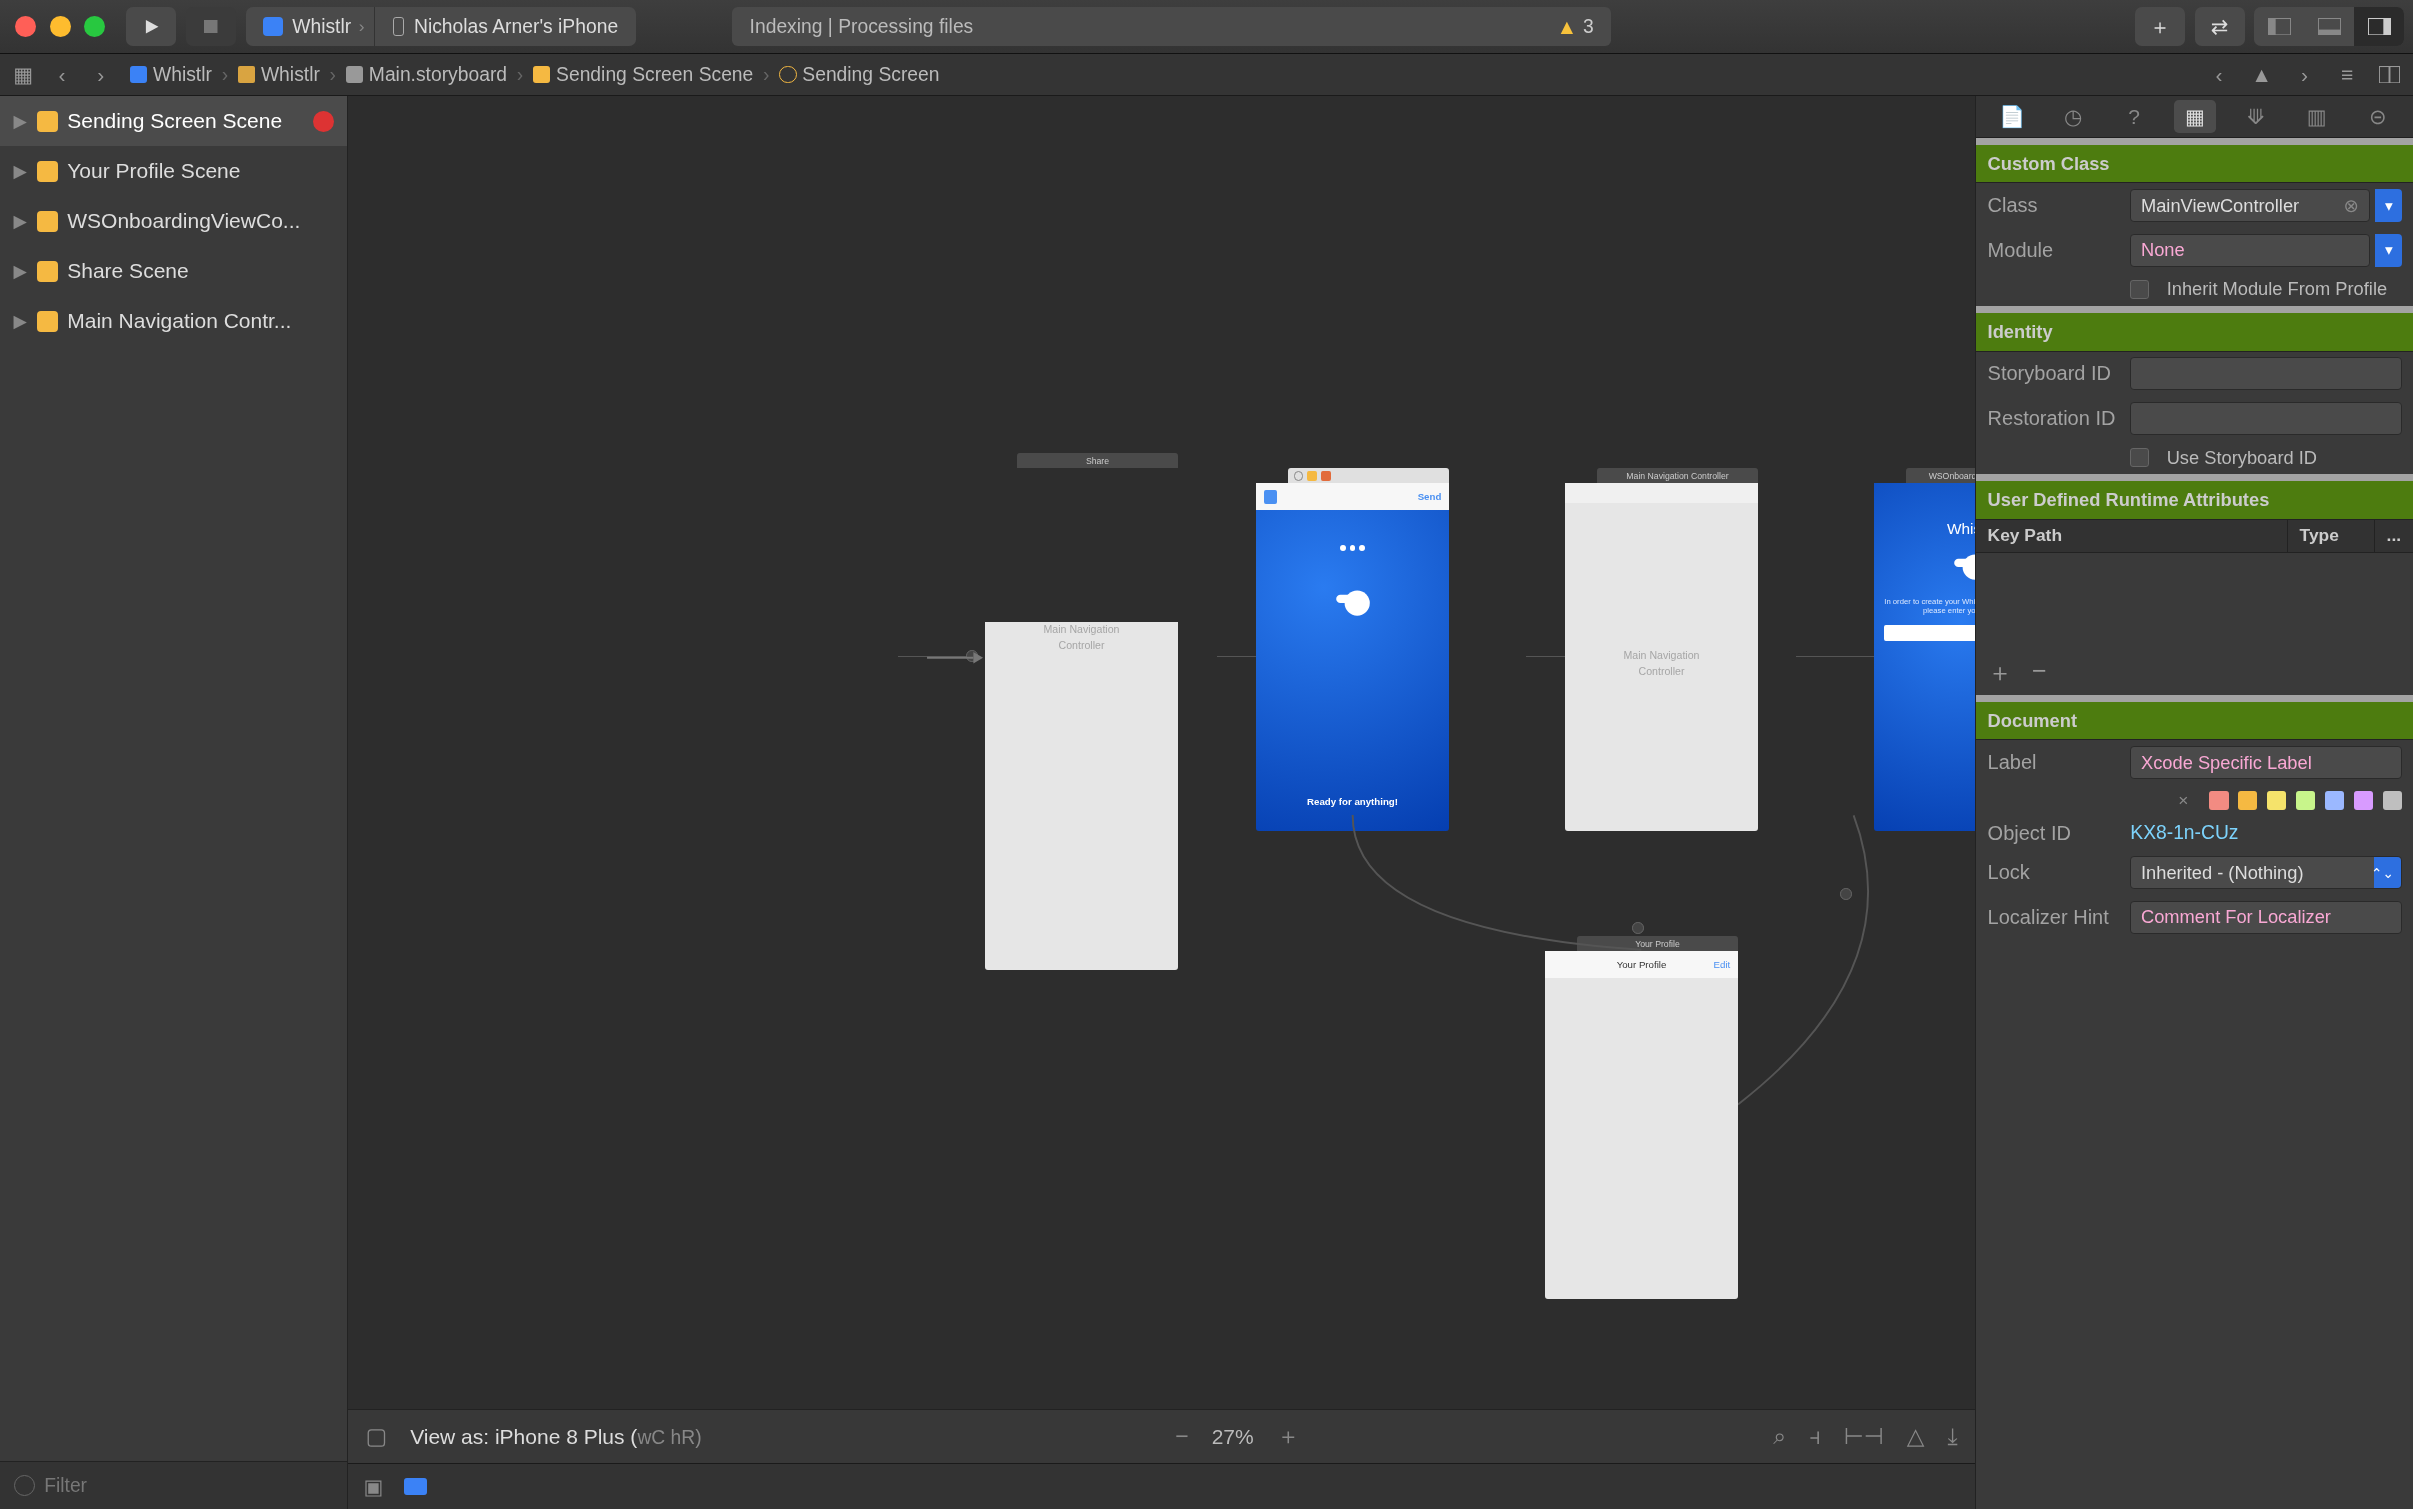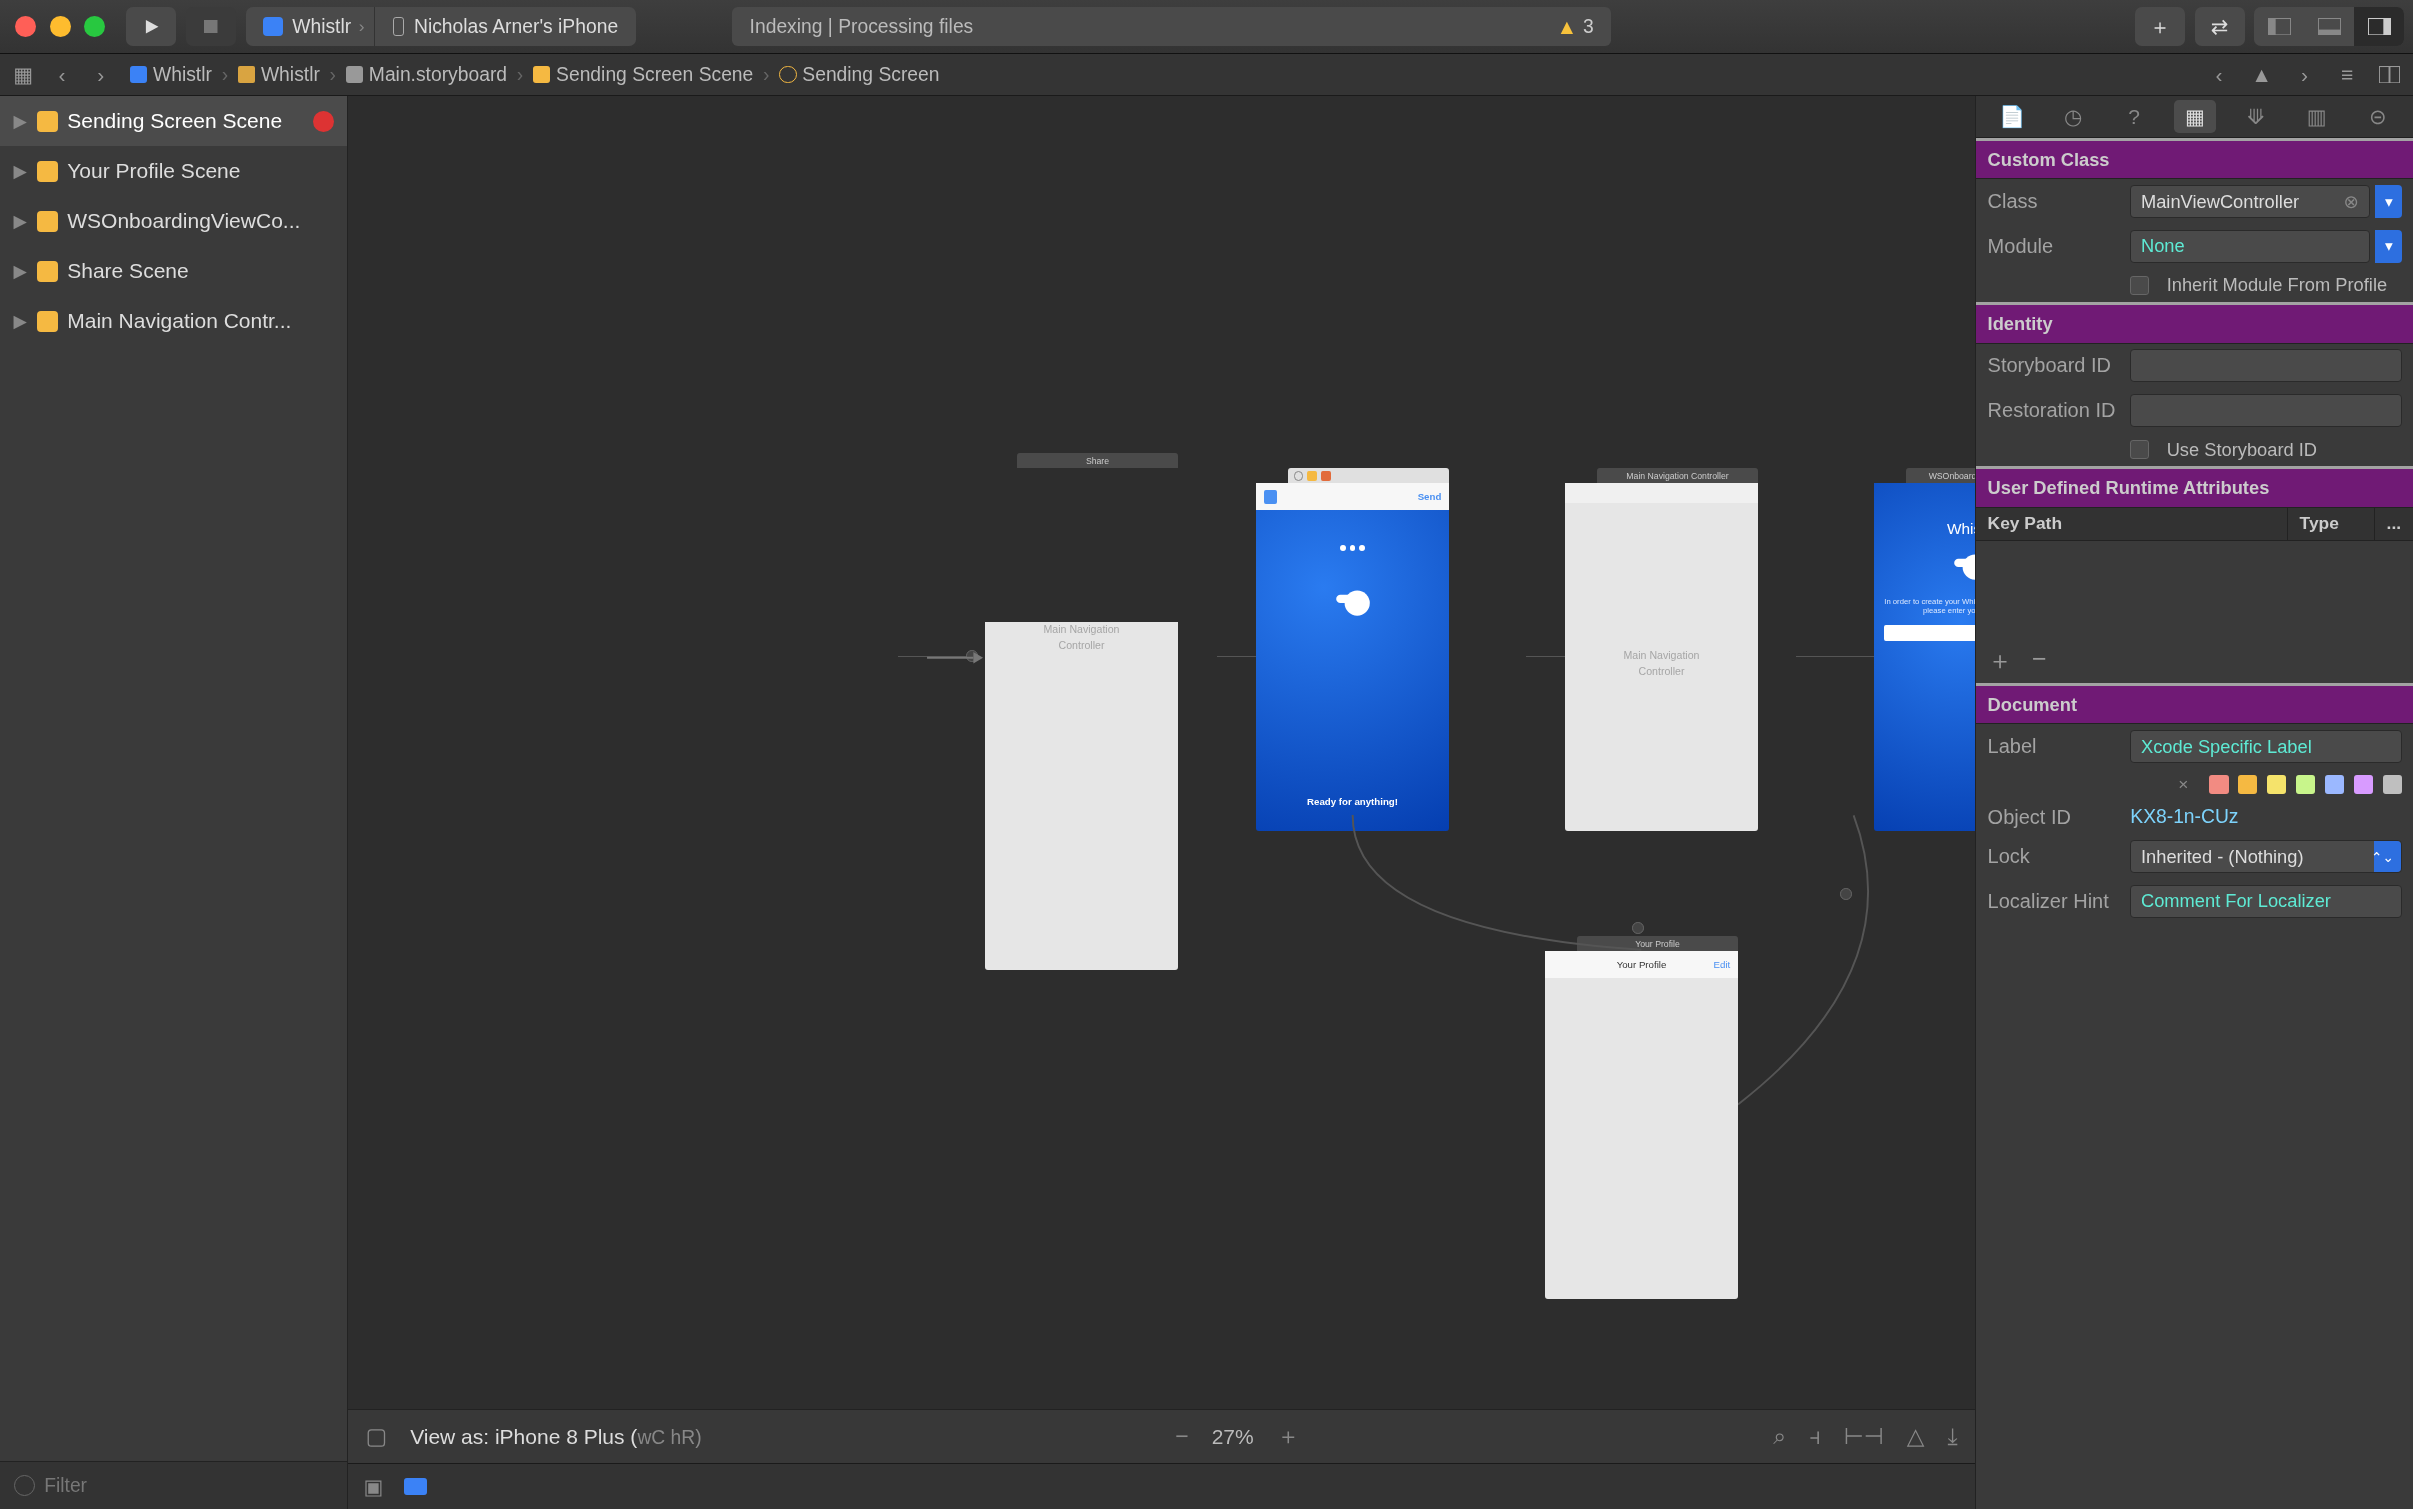--- a/index.html
+++ b/index.html
@@ -87,25 +87,25 @@
 
 .lowbar{height:46px;background:#333;border-top:1px solid #1a1a1a;display:flex;align-items:center;padding:0 15.4px;gap:21px;}
 .lowbar .ic{color:#888;font-size:21px;}
 .tag-blue{width:23px;height:17.4px;background:#3b82f6;border-radius:2.9px;}
 
 
 .inspector{width:439px;background:#3a3a3a;border-left:1px solid #222;display:flex;flex-direction:column;font-size:19.3px;}
 .insp-tabs{height:42px;background:#343434;border-bottom:1px solid #1f1f1f;display:flex;align-items:center;justify-content:space-around;padding:0 5.8px;}
 .insp-tabs .t{width:42px;height:33px;display:flex;align-items:center;justify-content:center;color:#888;font-size:21px;border-radius:4.8px;}
 .insp-tabs .t.active{background:#4c4c4c;color:#ddd;}
-.sect-h{background:#701a75;padding:7.7px 11.6px;font-size:18.3px;color:#ccc;font-weight:600;border-top:3px solid #a3a3a3;border-bottom:1px solid #222;}
+.sect-h{background:#4d7c0f;padding:7.7px 11.6px;font-size:18.3px;color:#ccc;font-weight:600;border-top:7px solid #a3a3a3;border-bottom:1px solid #222;}
 .row{display:flex;align-items:center;padding:5.8px 11.6px;gap:9.7px;}
 .row label{width:133px;color:#a3a3a3;font-size:20px;}
 .fld{flex:1;height:33px;background:#4a4a4a;border:1px solid #2a2a2a;border-radius:3.9px;color:#ddd;padding:0 9.7px;font-size:18.3px;display:flex;align-items:center;}
-.fld.ph{color:#5eead4;}
+.fld.ph{color:#f9a8d4;}
 .dd{width:27px;height:33px;background:#2d6fe0;border-radius:0 3.9px 3.9px 0;margin-left:-3.9px;display:flex;align-items:center;justify-content:center;color:#fff;font-size:15.4px;}
 .chk{width:19.3px;height:19.3px;border:1px solid #666;background:#4a4a4a;border-radius:2.9px;margin-right:7.7px;flex-shrink:0;}
 .chk-lbl{color:#bbb;font-size:18.3px;}
 .attr-head{display:flex;background:#323232;font-size:17.4px;color:#ccc;font-weight:600;border-bottom:1px solid #222;}
 .attr-head div{padding:5.8px 11.6px;border-right:1px solid #222;}
 .attr-head .kp{flex:1;}
 .attr-head .ty{width:87px;}
 .attr-head .dd2{width:39px;border-right:0;}
 .attr-body{height:97px;background:#3a3a3a;}
 .pm{display:flex;gap:19.3px;padding:5.8px 11.6px;color:#999;font-size:25px;}

